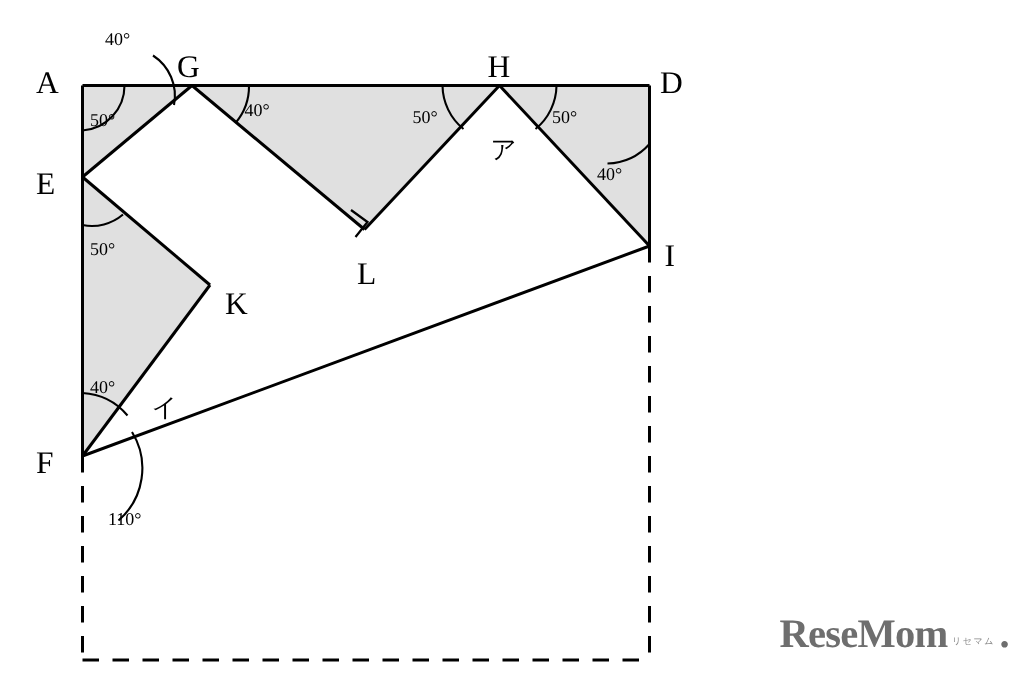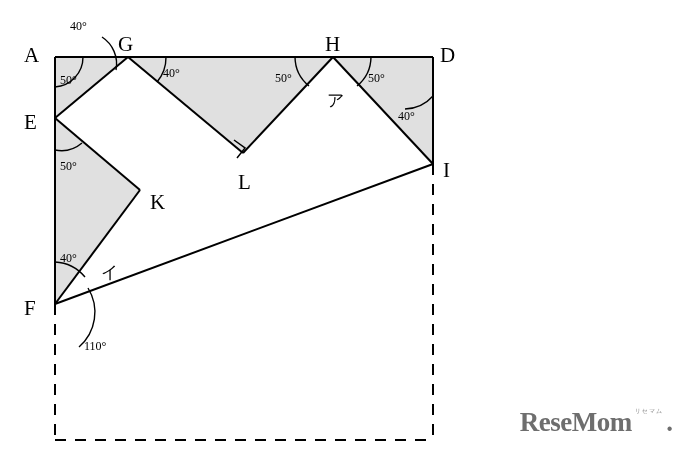--- a/index.html
+++ b/index.html
@@ -36,20 +36,21 @@
   }
   .kana-label {
     font-size: 17px;
     font-family: "DejaVu Sans", sans-serif;
   }
   #watermark {
     position: absolute;
     right: 14px;
     bottom: 16px;
     display: flex;
+    align-items: flex-end;
     gap: 3px;
   }
   #watermark .wm-main {
     font-family: "Liberation Serif", serif;
     font-size: 27px;
     font-weight: bold;
     color: #6e6e6e;
     letter-spacing: -0.5px;
   }
   #watermark .wm-sub {
@@ -116,21 +117,21 @@
 <div class="lbl pt-label" style="left:24px; top:298px;">F</div>
 
 <div class="lbl ang-label" style="left:70px; top:20px;">40°</div>
 <div class="lbl ang-label" style="left:60px; top:74px;">50°</div>
 <div class="lbl ang-label" style="left:163px; top:67px;">40°</div>
 <div class="lbl ang-label" style="left:275px; top:72px;">50°</div>
 <div class="lbl ang-label" style="left:368px; top:72px;">50°</div>
 <div class="lbl ang-label" style="left:398px; top:110px;">40°</div>
 <div class="lbl ang-label" style="left:60px; top:160px;">50°</div>
 <div class="lbl ang-label" style="left:60px; top:252px;">40°</div>
-<div class="lbl ang-label" style="left:84px; top:340px;">110°</div>
+<div class="lbl ang-label" style="left:72px; top:340px;">110°</div>
 
 <div class="lbl kana-label" style="left:327px; top:92px;">ア</div>
 <div class="lbl kana-label" style="left:101px; top:264px;">イ</div>
 
 <div id="watermark">
   <span class="wm-main">ReseMom</span>
   <span class="wm-sub">リセマム</span>
   <span class="wm-dot">.</span>
 </div>
 

